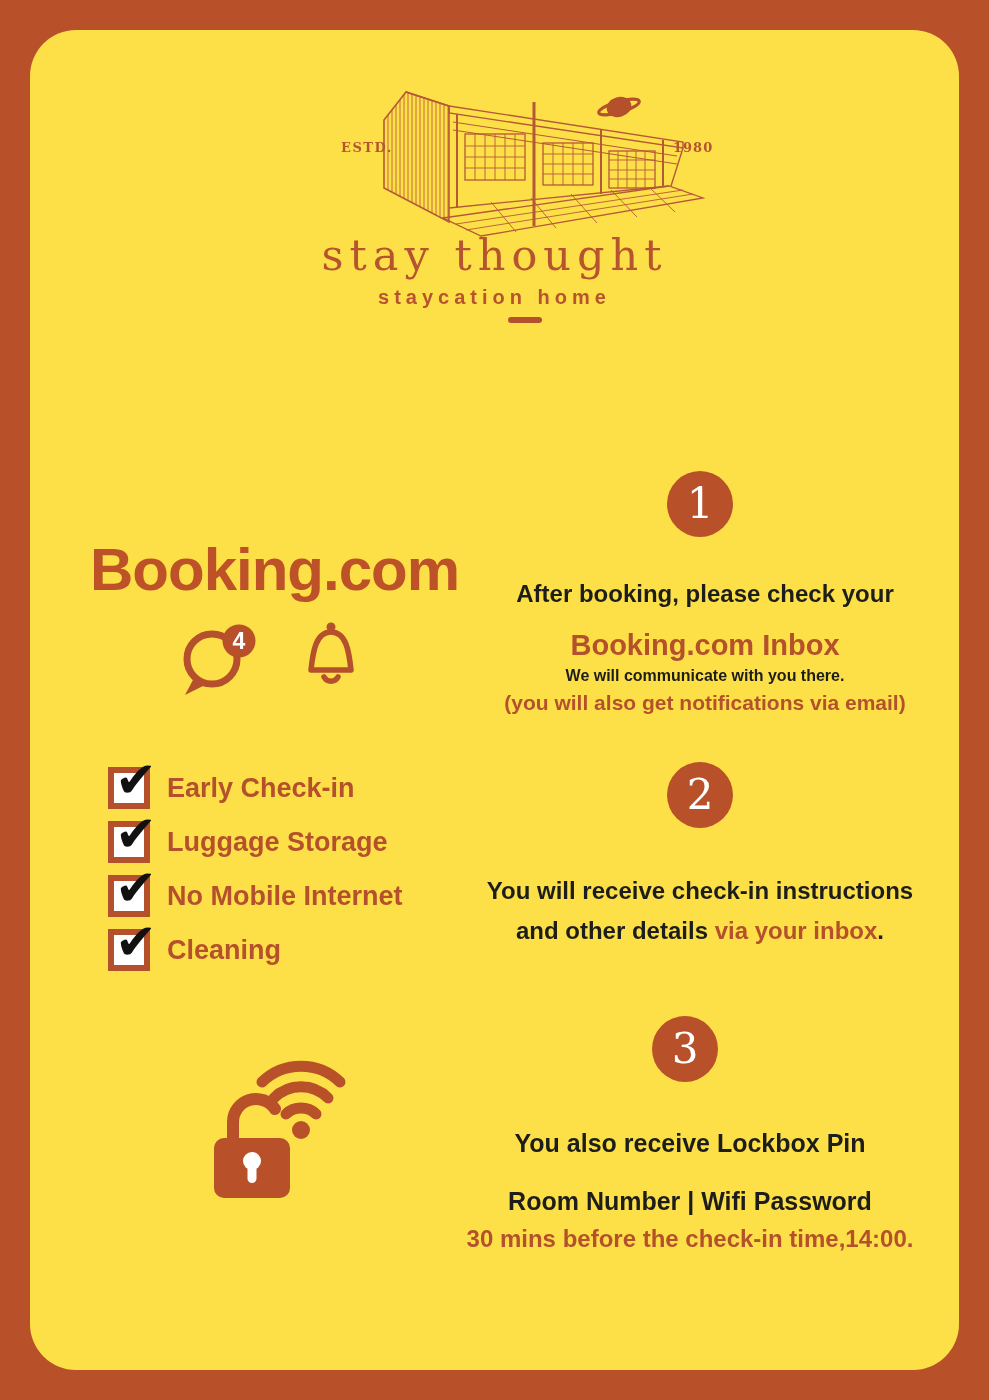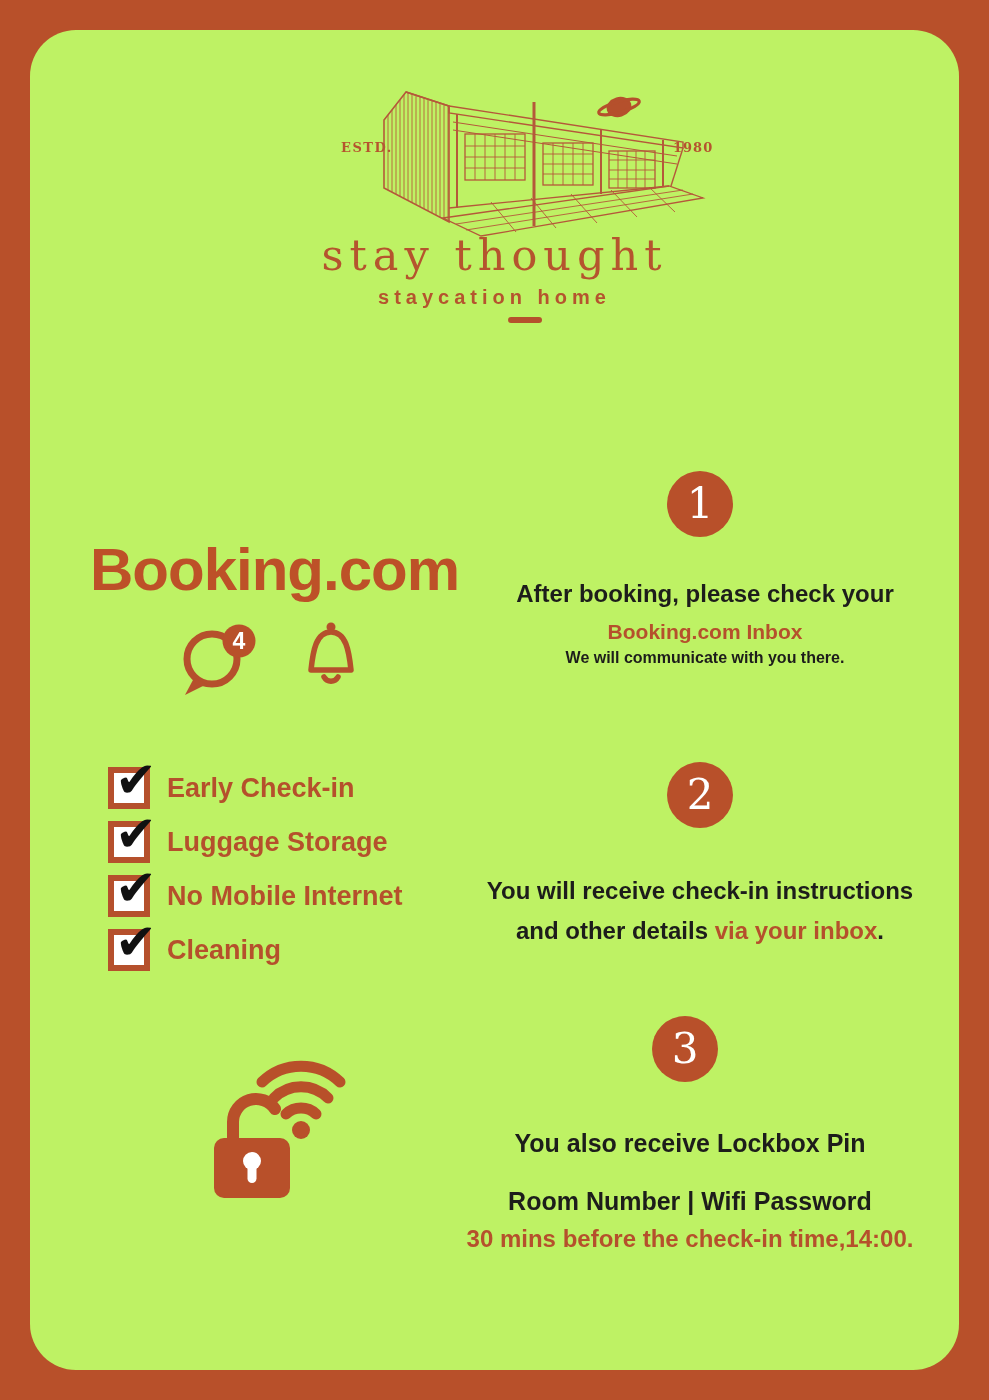--- a/index.html
+++ b/index.html
@@ -1,18 +1,18 @@
 <!DOCTYPE html>
 <html><head>
 <meta charset="utf-8">
 <style>
   * { margin:0; padding:0; box-sizing:border-box; }
   html,body { width:989px; height:1400px; }
   body { font-family:"Liberation Sans", sans-serif; background:#b8502a; position:relative; }
-  .card { position:absolute; inset:30px; background:#bef264; border-radius:46px; overflow:hidden; }
+  .card { position:absolute; inset:30px; background:#fde047; border-radius:46px; overflow:hidden; }
   .accent { color:#b5502c; }
   .dark { color:#1d1d1b;margin-top:21px; }
 
   
   .house-svg { position:absolute; left:301px; top:56px; width:386px; height:152px; }
   .brand-name { position:absolute; left:0; top:200px; width:100%; text-align:center;
     font-family:"DejaVu Serif", serif; font-size:43px; color:#b5542e; letter-spacing:6px; }
   .brand-tagline { position:absolute; left:0; top:256px; width:100%; text-align:center;
     font-weight:bold; font-size:20px; color:#b5542e; letter-spacing:5px; }
   .brand-dash { position:absolute; left:478px; top:287px; width:34px; height:6px;
@@ -33,21 +33,21 @@
 
   
   .booking-col { position:absolute; left:60px; top:505px; width:356px; text-align:center; }
   .booking-wordmark { font-weight:bold; font-size:60px; letter-spacing:-1px; color:#bd5128; }
   .booking-icons { margin-top:16px; display:flex; justify-content:center; align-items:flex-start; gap:44px; }
 
   
   .step-text { position:absolute; text-align:center; font-weight:bold; }
   #step1-text { left:425px; top:529px; width:500px; }
   #step1-text .l1 { font-size:24px; }
-  #step1-text .l2 { font-size:21px; margin-top:12px; }
+  #step1-text .l2 { font-size:29px; margin-top:21px; }
   #step1-text .l3 { font-size:16px; margin-top:5px; }
   #step1-text .l4 { font-size:21px; margin-top:6px; }
   #step2-text { left:420px; top:820px; width:500px; font-size:24px; line-height:40px; }
   #step3-text { left:405px; top:1074px; width:510px; font-size:25px; line-height:37px; }
   #step3-text .l3 { font-size:24px; }
 
   
   .checklist { position:absolute; left:78px; top:731px; }
   .check-item { position:relative; display:flex; align-items:center; height:54px; }
   .check-box { position:relative; width:42px; height:42px; border:6px solid #b5502c; background:#fff; flex:0 0 auto; }
@@ -158,20 +158,21 @@
         <path d="M5,50 C7,31 10,12 25,12 C40,12 43,31 45,50 Z" fill="none" stroke="#b5502c" stroke-width="5.5" stroke-linejoin="round"></path>
         <path d="M18,57 A8 8 0 0 0 32,57" fill="none" stroke="#b5502c" stroke-width="5.5" stroke-linecap="round"></path>
       </svg>
     </div>
   </div>
 
   <div class="step-text" id="step1-text">
     <div class="l1 dark">After booking, please check your</div>
     <div class="l2 accent">Booking.com Inbox</div>
     <div class="l3 dark">We will communicate with you there.</div>
+    <div class="l4 accent">(you will also get notifications via email)</div>
   </div>
 
   <div class="checklist">
     <div class="check-item">
       <span class="check-box">
           <span class="check-mark">✔</span>
         </span>
       <span class="check-label">Early Check-in</span>
     </div>
     <div class="check-item">

